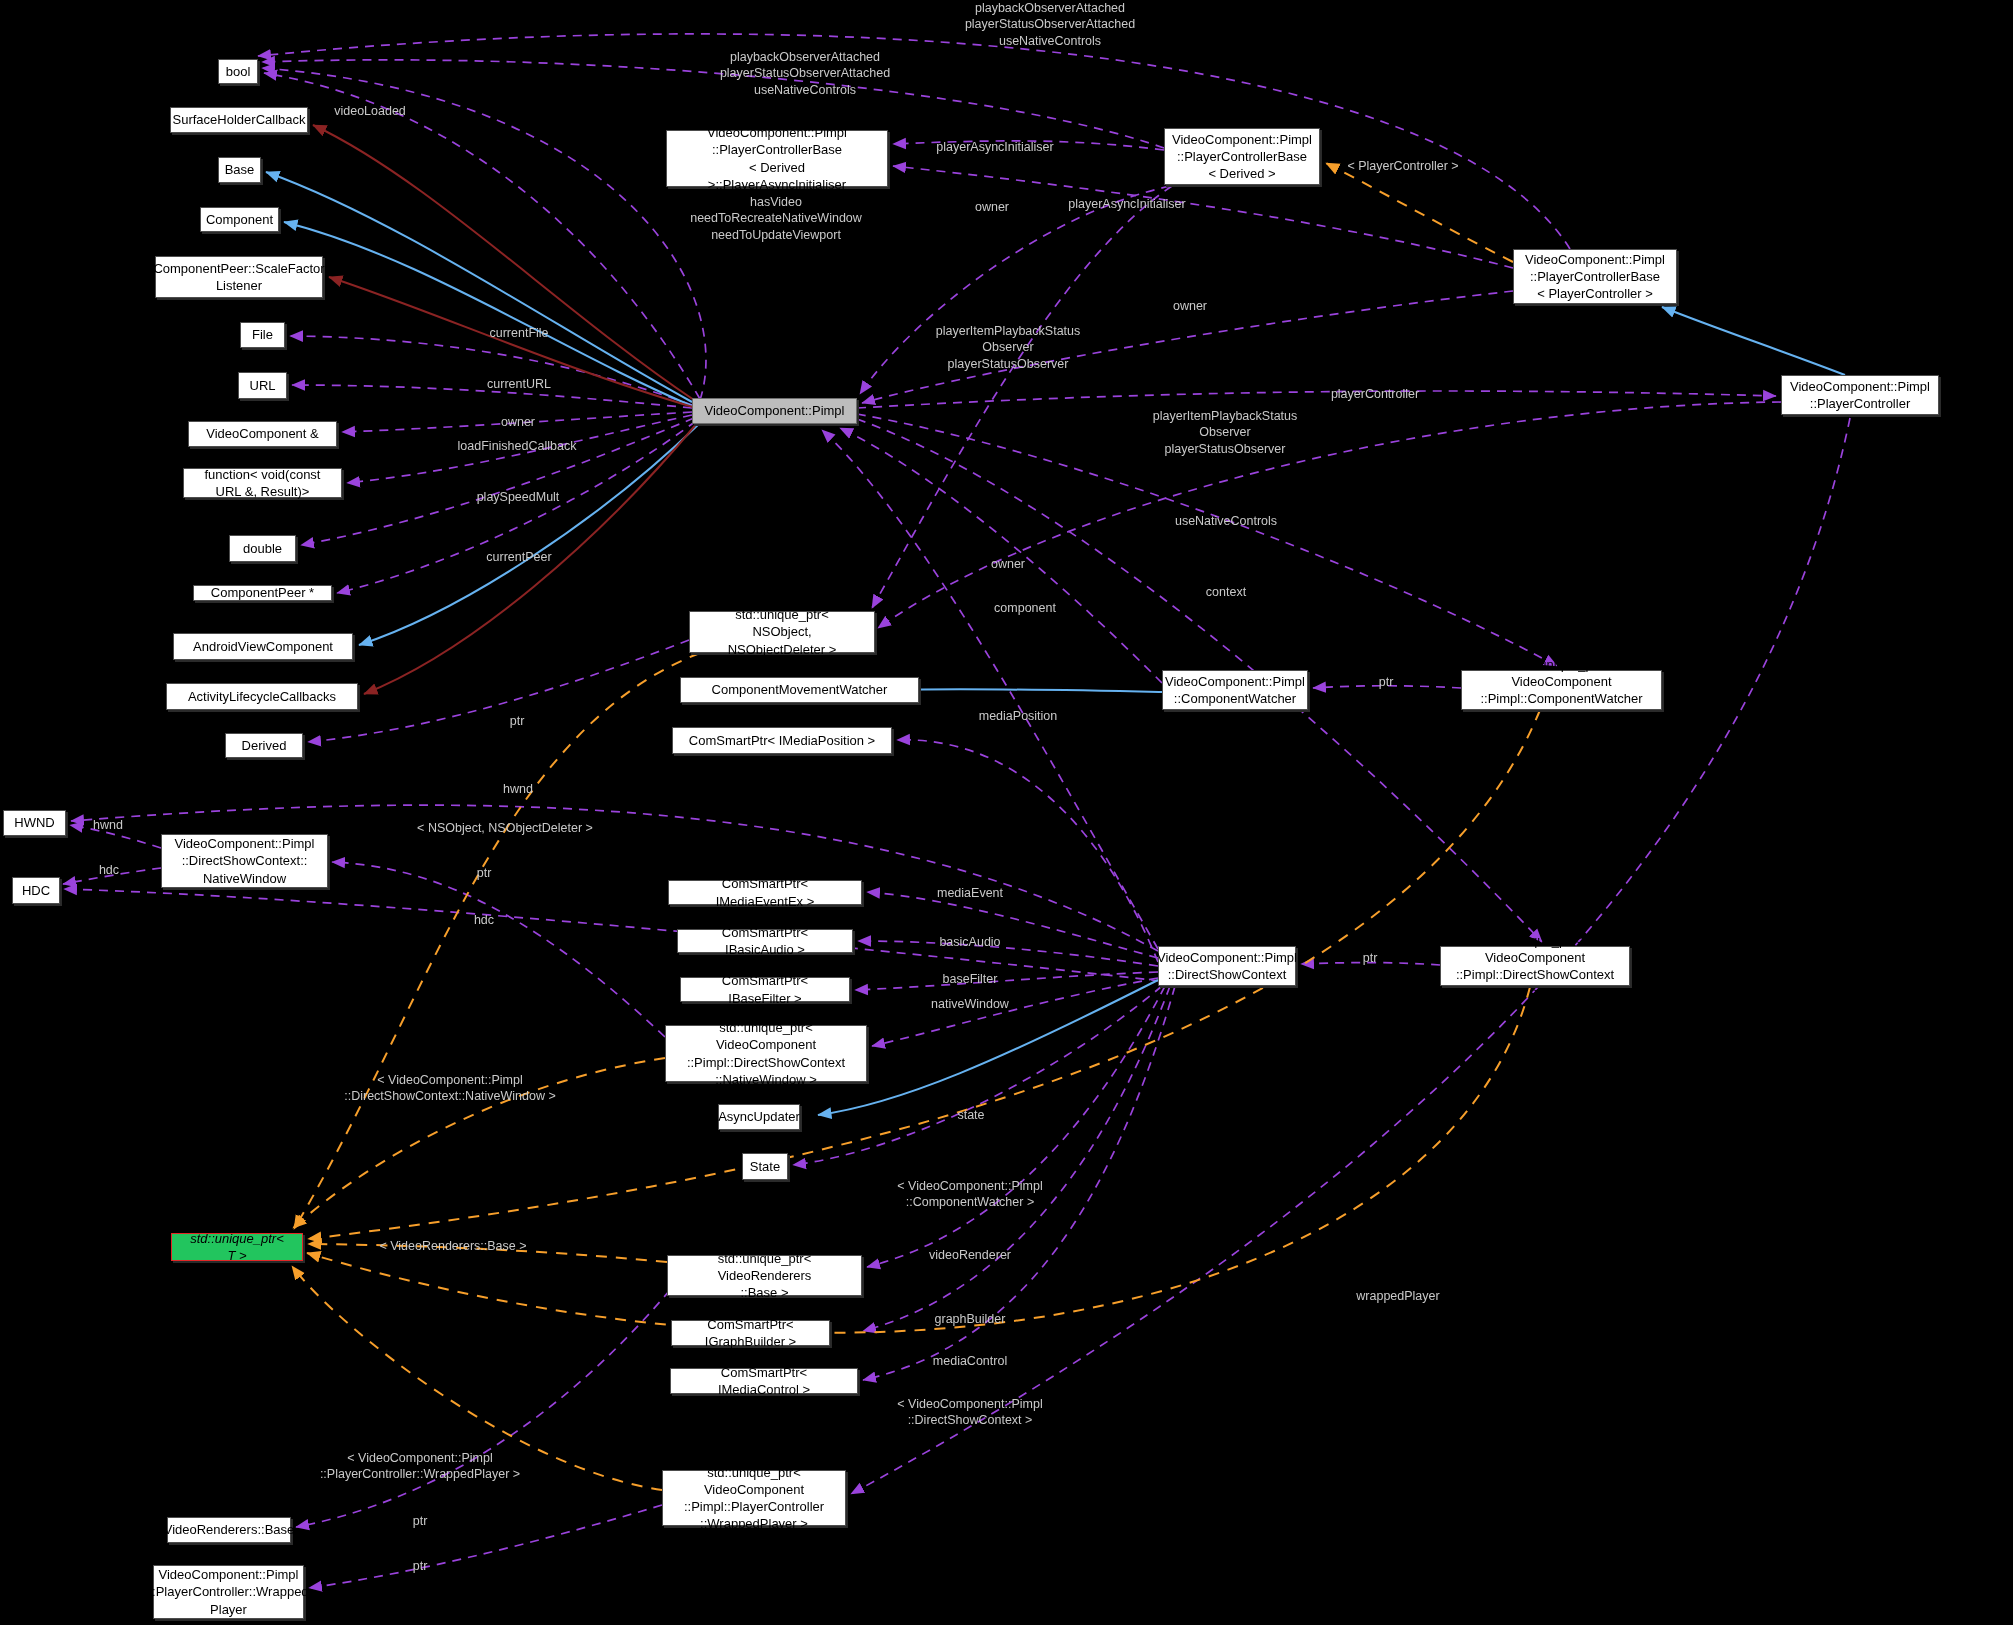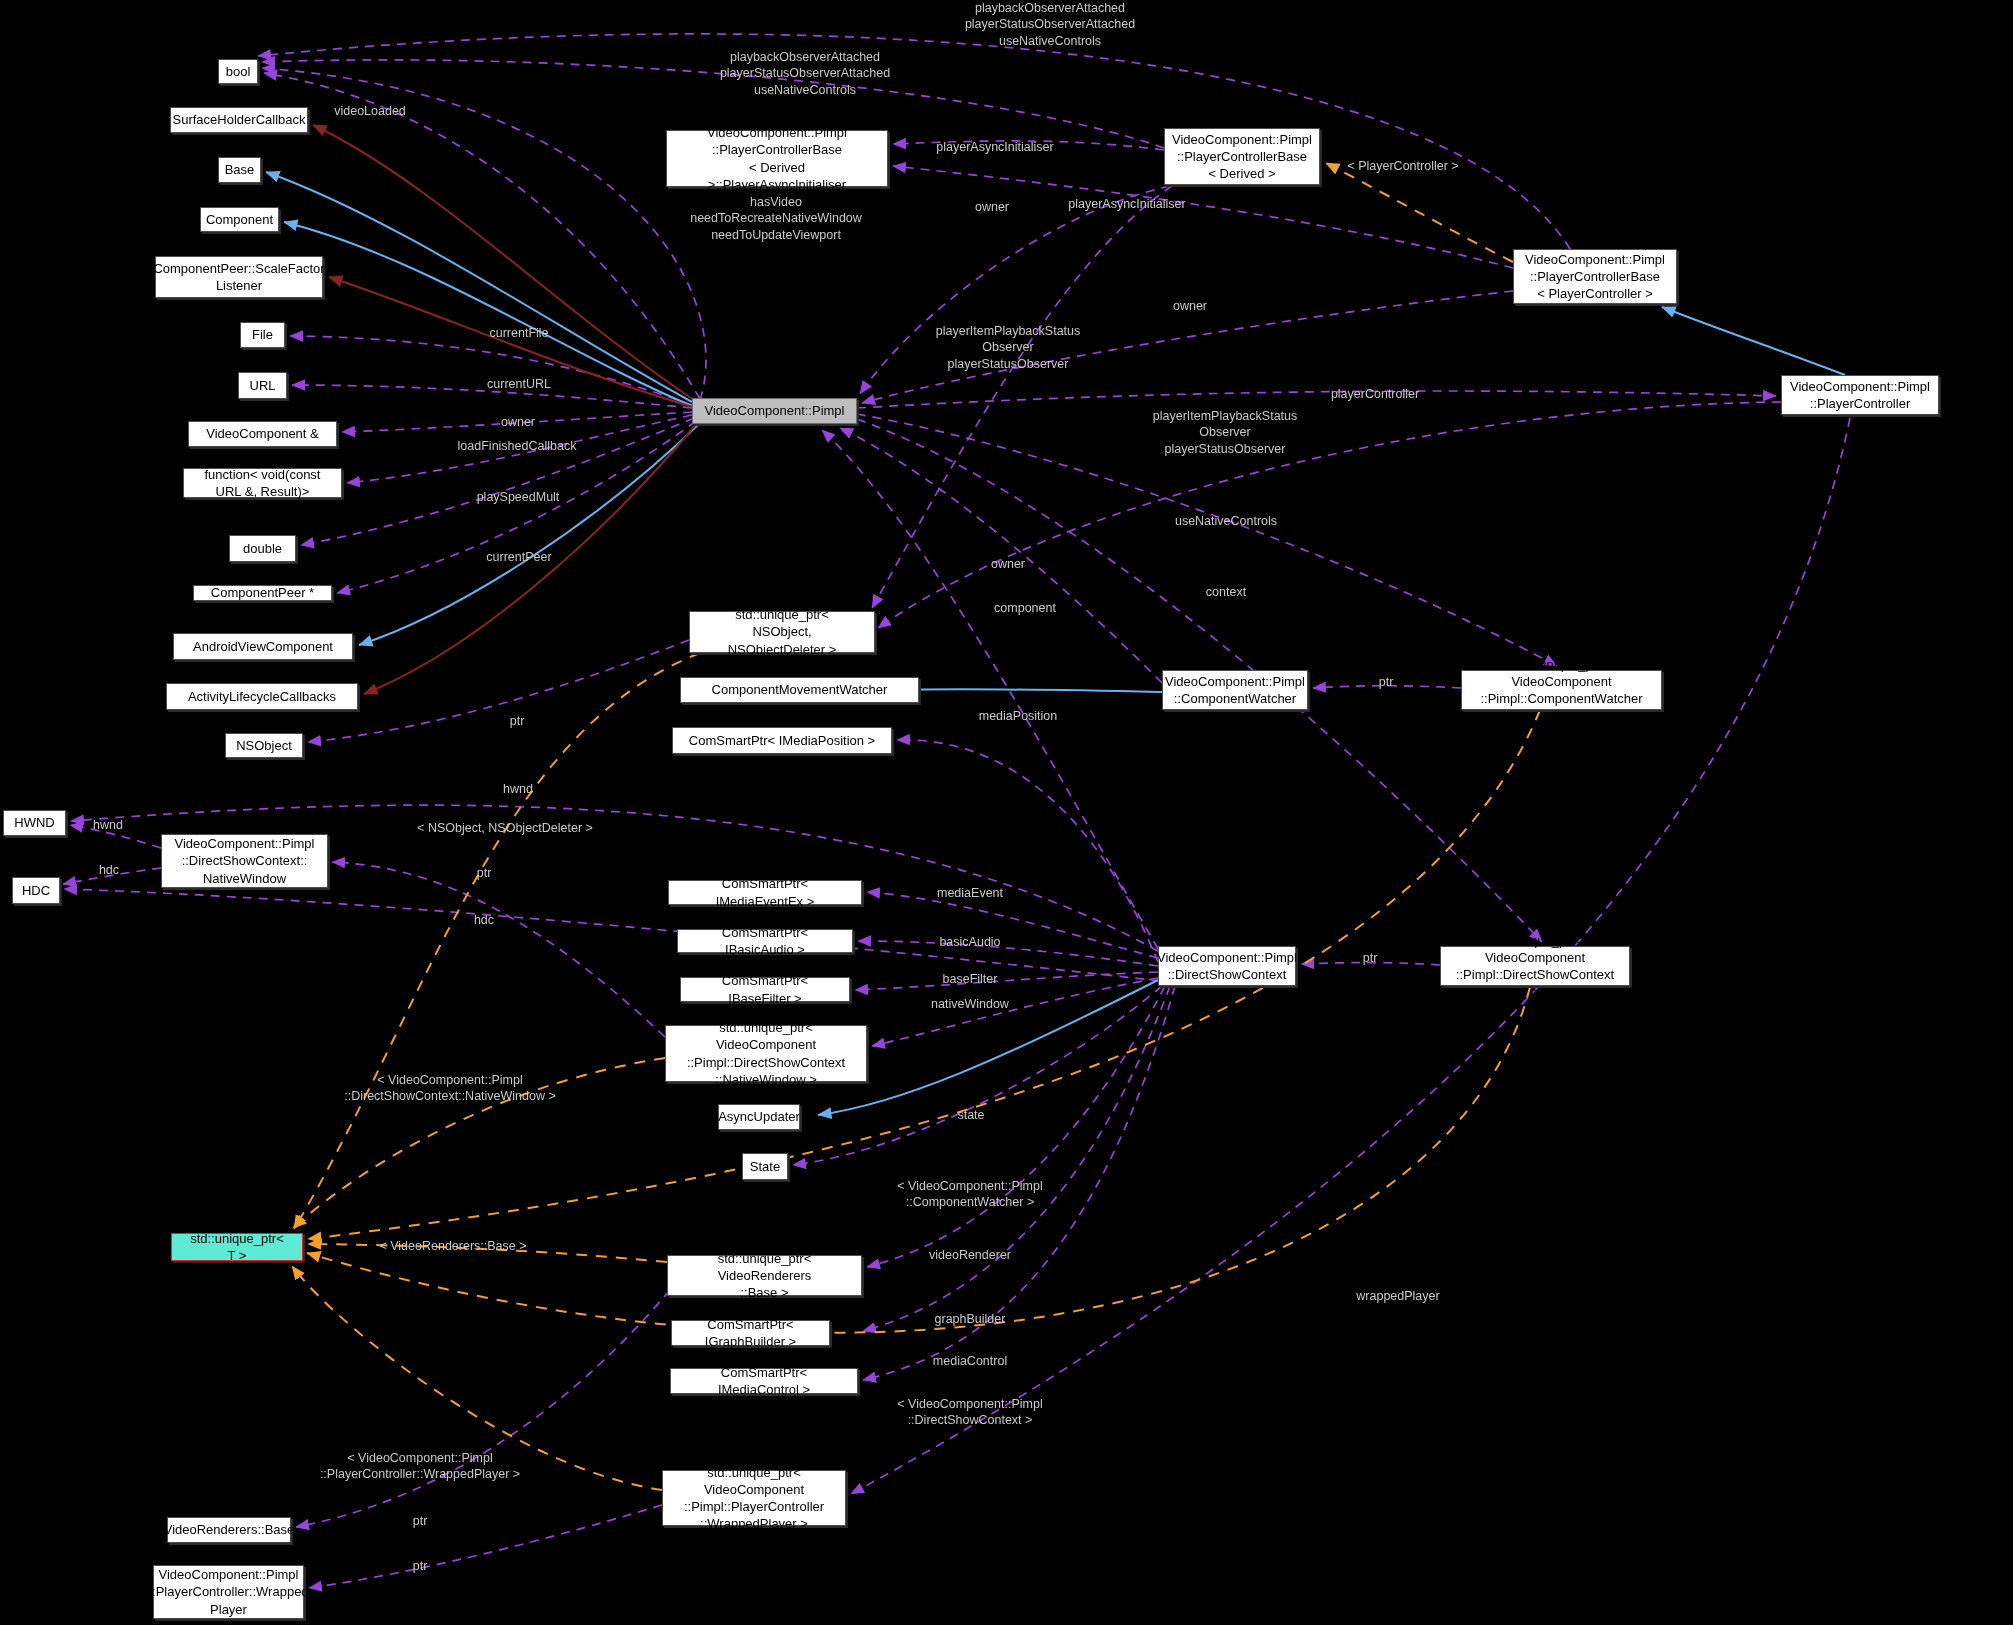--- a/index.html
+++ b/index.html
@@ -4,21 +4,21 @@
 <style>
   html,body{margin:0;padding:0;background:#000;}
   #canvas{position:relative;width:2013px;height:1625px;background:#000;overflow:hidden;
           font-family:"Liberation Sans","DejaVu Sans",sans-serif;}
   #edges{position:absolute;left:0;top:0;width:2013px;height:1625px;}
   .node{position:absolute;box-sizing:border-box;background:#fff;border:1.6px solid #4d4d4d;
         color:#000;font-size:13px;line-height:1.32;display:flex;align-items:center;
         justify-content:center;text-align:center;white-space:pre-line;padding:1px 15px;
         box-shadow:2px 2px 0 #2a2a2a;}
   .node.main{background:#bdbdbd;border-color:#6e6e6e;}
-  .node.tmpl{background:#5eead4;border-color:#e22626;}
+  .node.tmpl{background:#22c55e;border-color:#e22626;font-style:italic;}
   .elabel{position:absolute;transform:translate(-50%,-50%);color:#c9c9c9;font-size:12.5px;
           line-height:1.3;text-align:center;white-space:pre-line;}
   path.ep{stroke:#9a43dc;stroke-width:1.7;fill:none;stroke-dasharray:9,7;}
   path.eo{stroke:#f79f2b;stroke-width:2;fill:none;stroke-dasharray:11,9;}
   path.eb{stroke:#66b2f0;stroke-width:2;fill:none;}
   path.er{stroke:#8b2323;stroke-width:2;fill:none;}
 </style>
 </head>
 <body>
 
@@ -110,21 +110,21 @@
 Listener</div>
 <div class="node" style="left:240px;top:322px;width:45px;height:26px">File</div>
 <div class="node" style="left:238px;top:372px;width:49px;height:27px">URL</div>
 <div class="node" style="left:188px;top:421px;width:149px;height:26px">VideoComponent &amp;</div>
 <div class="node" style="left:183px;top:468px;width:159px;height:30px">function&lt; void(const
 URL &amp;, Result)&gt;</div>
 <div class="node" style="left:229px;top:535px;width:67px;height:27px">double</div>
 <div class="node" style="left:193px;top:585px;width:139px;height:16px">ComponentPeer *</div>
 <div class="node" style="left:173px;top:633px;width:180px;height:27px">AndroidViewComponent</div>
 <div class="node" style="left:166px;top:683px;width:192px;height:27px">ActivityLifecycleCallbacks</div>
-<div class="node" style="left:225px;top:733px;width:78px;height:25px">NSObject</div>
+<div class="node" style="left:225px;top:733px;width:78px;height:25px">Derived</div>
 <div class="node" style="left:3px;top:810px;width:63px;height:26px">HWND</div>
 <div class="node" style="left:12px;top:877px;width:48px;height:27px">HDC</div>
 <div class="node" style="left:161px;top:834px;width:167px;height:54px">VideoComponent::Pimpl
 ::DirectShowContext::
 NativeWindow</div>
 <div class="node tmpl" style="left:171px;top:1233px;width:132px;height:28px">std::unique_ptr&lt; T &gt;</div>
 <div class="node" style="left:167px;top:1517px;width:124px;height:26px">VideoRenderers::Base</div>
 <div class="node" style="left:153px;top:1565px;width:151px;height:54px">VideoComponent::Pimpl
 ::PlayerController::Wrapped
 Player</div>

